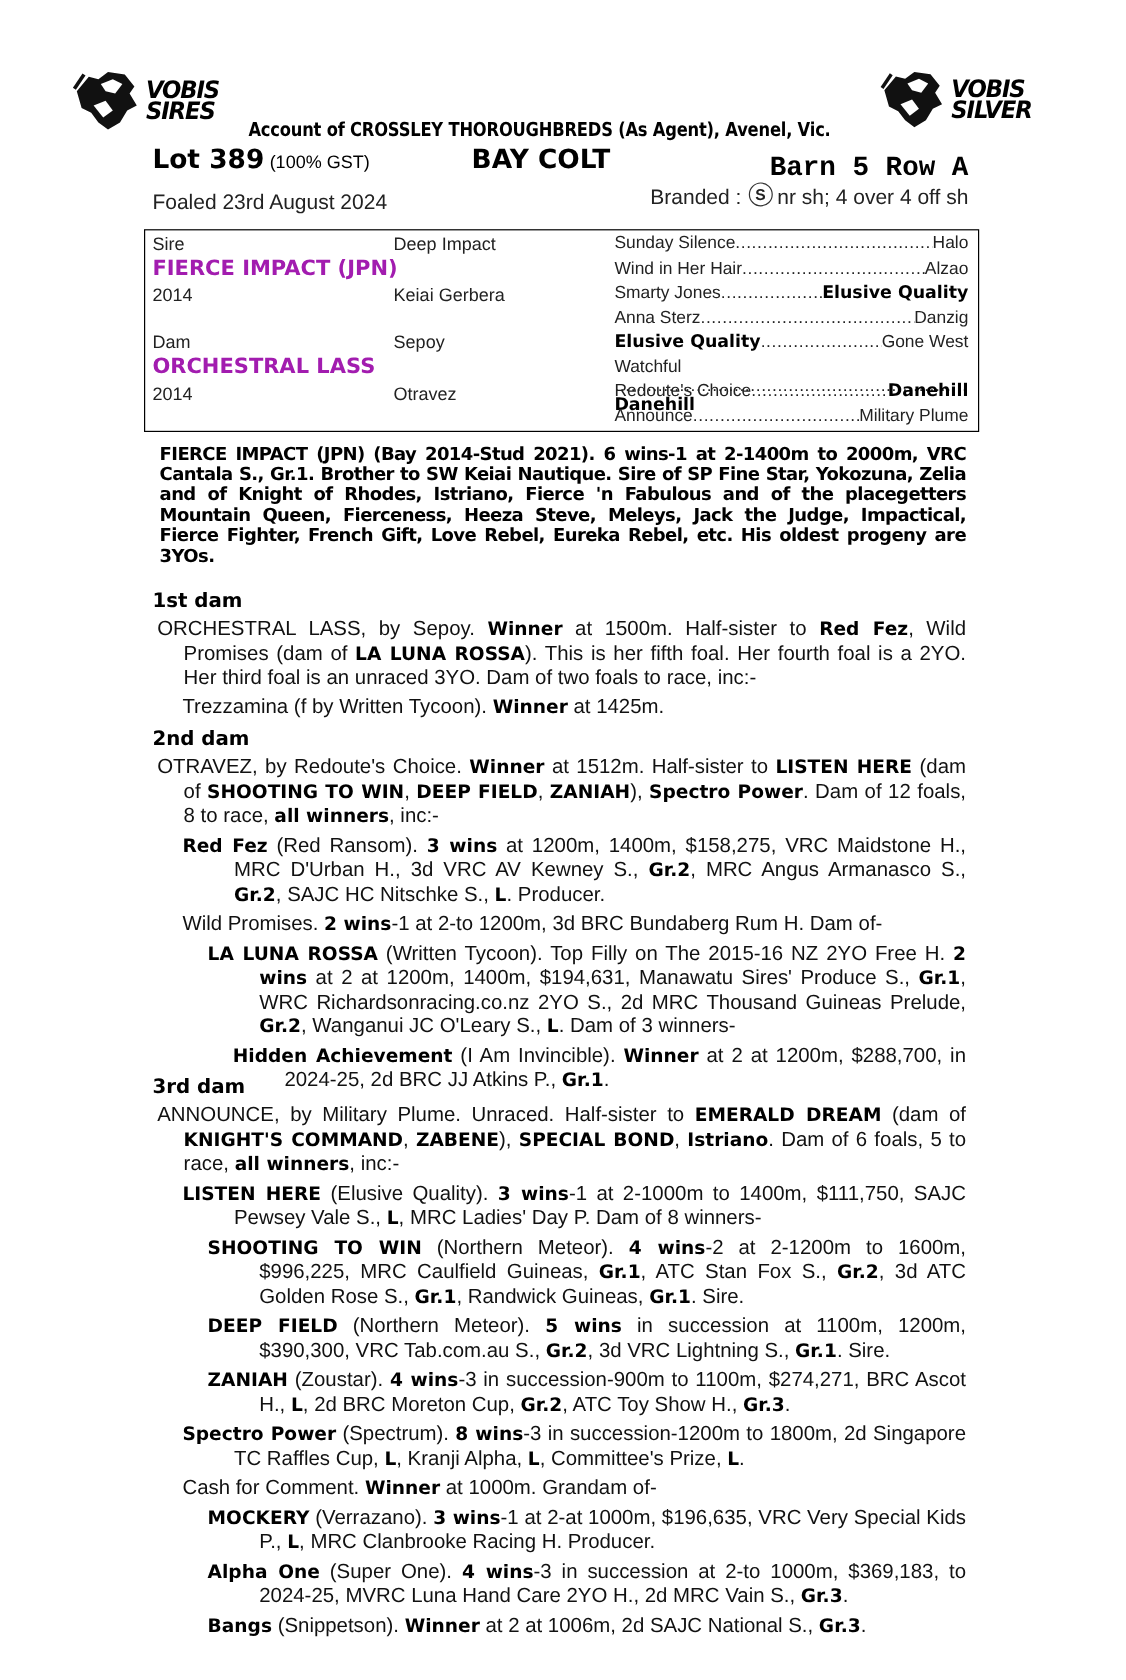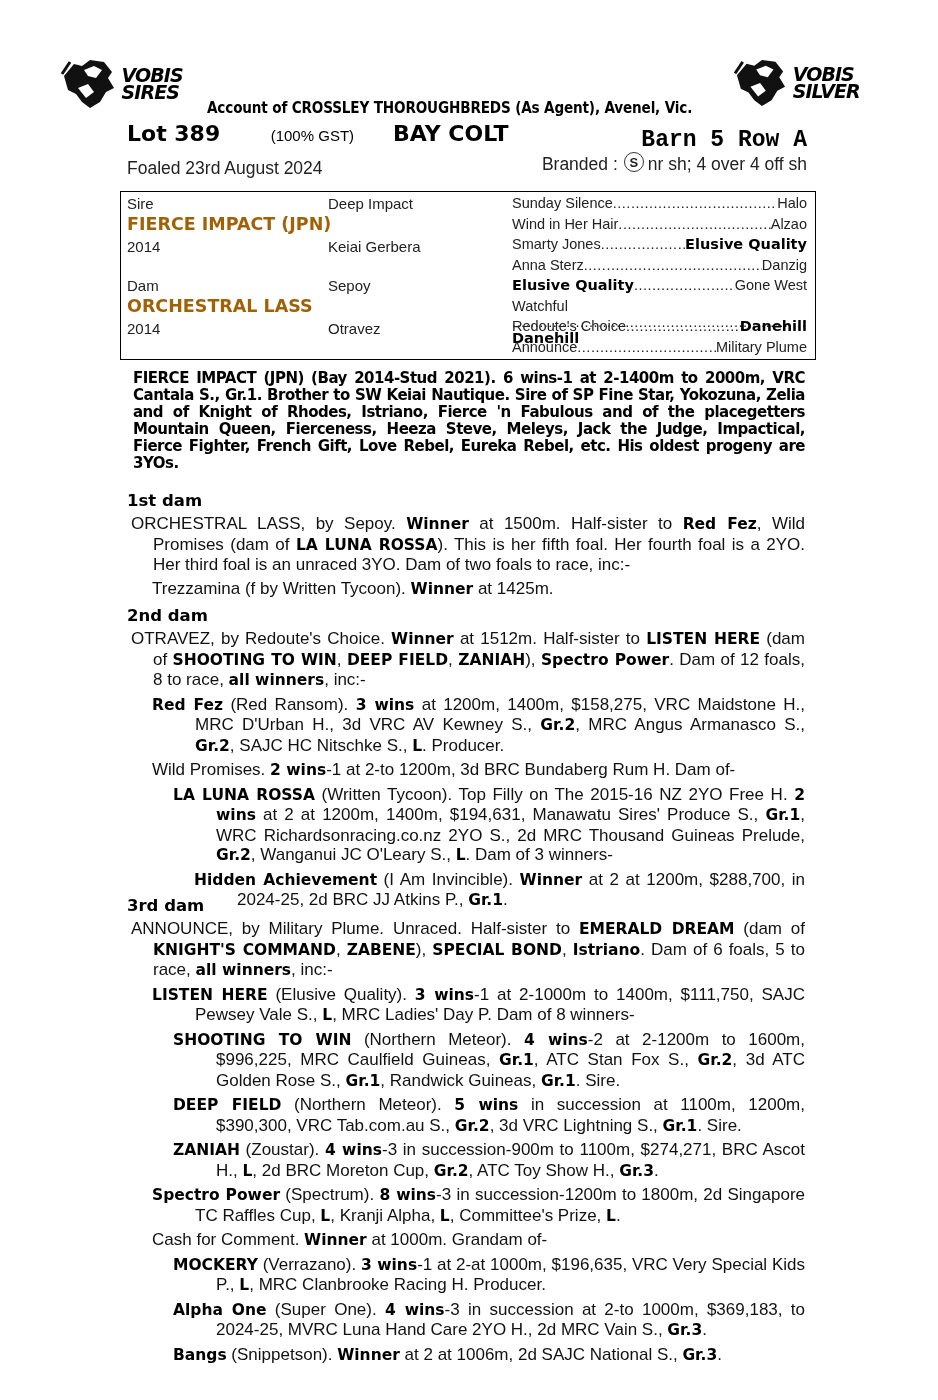--- a/index.html
+++ b/index.html
@@ -4,29 +4,29 @@
 <style>
   html, body { margin:0; padding:0; background:#ffffff; }
   body { width:938px; height:1400px; position:relative; color:#000; font-family:"Liberation Sans", sans-serif; overflow:hidden; }
   .abs { position:absolute; }
   .logo { position:absolute; display:flex; align-items:center; }
   .logo svg { display:block; }
   .logo-text { font-family:"DejaVu Sans", sans-serif; font-weight:900; font-style:italic; font-size:20px; line-height:17px; letter-spacing:-1px; transform:scaleX(0.95); }
   .account { left:207px; top:98px; font-family:"DejaVu Sans", sans-serif; font-weight:bold; font-size:16px; transform:scaleX(0.85); transform-origin:left top; white-space:nowrap; letter-spacing:-0.2px; }
   .lot { left:127px; top:121px; white-space:nowrap; }
   .lot .big { font-family:"DejaVu Sans", sans-serif; font-weight:900; font-size:22px; }
-  .lot .gst { font-size:15px;margin-left:46px; }
+  .lot .gst { font-size:15px; }
   .sex { left:393px; top:121px; font-family:"DejaVu Sans", sans-serif; font-weight:900; font-size:22px; }
   .barn { right:131px; top:127px; font-family:Liberation Mono, monospace; font-weight:900; font-size:23px; }
   .foaled { left:127px; top:158px; font-size:17.5px; color:#222; }
   .brand { right:131px; top:154px; font-size:17.5px; color:#222; display:flex; align-items:center; white-space:nowrap; }
   .brand-icon { display:inline-block; width:20px; height:20px; border:1.5px solid #333; border-radius:50%; font-size:13px; font-weight:bold; text-align:center; line-height:19px; margin:0 4px 0 6px; position:relative; top:-3px; box-sizing:border-box; }
   .ped { position:absolute; left:120px; top:191px; width:696px; height:169px; border:1.5px solid #000; box-sizing:border-box; }
   .ped .c { position:absolute; font-size:15px; color:#222; white-space:nowrap; }
-  .ped .bigname { font-family:"DejaVu Sans", sans-serif; font-weight:900; font-size:17.5px; color:#a16207; }
+  .ped .bigname { font-family:"DejaVu Sans", sans-serif; font-weight:900; font-size:17.5px; color:#a21caf; }
   .gp { position:absolute; left:391px; width:295px; display:flex; font-size:14.5px; color:#222; white-space:nowrap; }
   .gp .dots { flex:1; overflow:hidden; }
   .gp .dots::after { content:"........................................................................................................"; letter-spacing:0.5px; }
   .gp b { font-family:"DejaVu Sans", sans-serif; font-weight:900; color:#000; font-size:14.5px; }
   .sirepara { position:absolute; left:133px; top:370px; width:672px; font-family:"DejaVu Sans", sans-serif; font-weight:bold; font-size:15px; line-height:17px; text-align:justify; transform:scaleX(1); letter-spacing:-0.5px; }
   .sec { position:absolute; left:127px; width:682px; font-size:17px; line-height:19.5px; color:#111; }
   .sec h3 { margin:0; font-family:"DejaVu Sans", sans-serif; font-weight:900; font-size:16.5px; line-height:19px; color:#000; }
   .p { text-align:justify; margin:4px; }
   .p b { font-family:"DejaVu Sans", sans-serif; font-weight:900; color:#000; font-size:15.5px; }
   .l0 { padding-left:22px; text-indent:-22px; }

